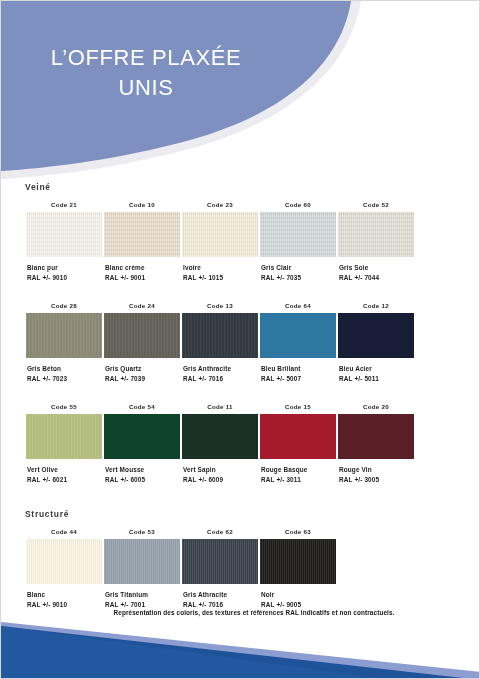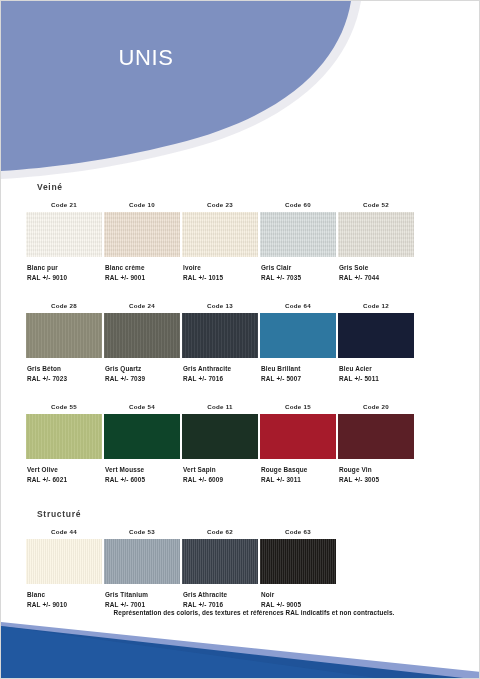--- a/index.html
+++ b/index.html
@@ -55,21 +55,21 @@
   .section {
     position: absolute;
     left: 0;
     width: 480px;
   }
   .section-title {
     font-size: 8.5px;
     font-weight: bold;
     color: #3b3b3b;
     letter-spacing: 0.7px;
-    margin-left: 36px;
+    margin-left: 24px;
     font-family: "Liberation Sans", sans-serif;
   }
 
   .swatch-row {
     position: relative;
     margin-top: 8px;
     height: 98px;
   }
   .swatch-cell {
     position: absolute;
@@ -164,20 +164,21 @@
 <body>
 
 <div id="page">
 
   <div class="header-wrap">
     <svg class="header-shape" viewBox="0 0 480 185" preserveAspectRatio="none">
       <path id="hdr-shadow" d="M0,0 L360,0 C350,60 300,120 180,150 C110,168 50,175 0,178 Z" fill="#e9e9ee" opacity="0.9"></path>
       <path id="hdr-main" d="M0,0 L350,0 C341,57 292,114 174,143 C106,160 48,167 0,170 Z" fill="#7E90C0"></path>
     </svg>
     <div class="header-title">
+      <span>L’OFFRE PLAXÉE</span>
       <span class="line2">UNIS</span>
     </div>
   </div>
 
   <div id="sections-host">
       <div class="section" style="top: 181px;">
         <div class="section-title">Veiné</div>
         <div class="swatch-row">
           <div class="swatch-cell" style="left: 22px;">
             <div class="swatch-code">Code 21</div>

